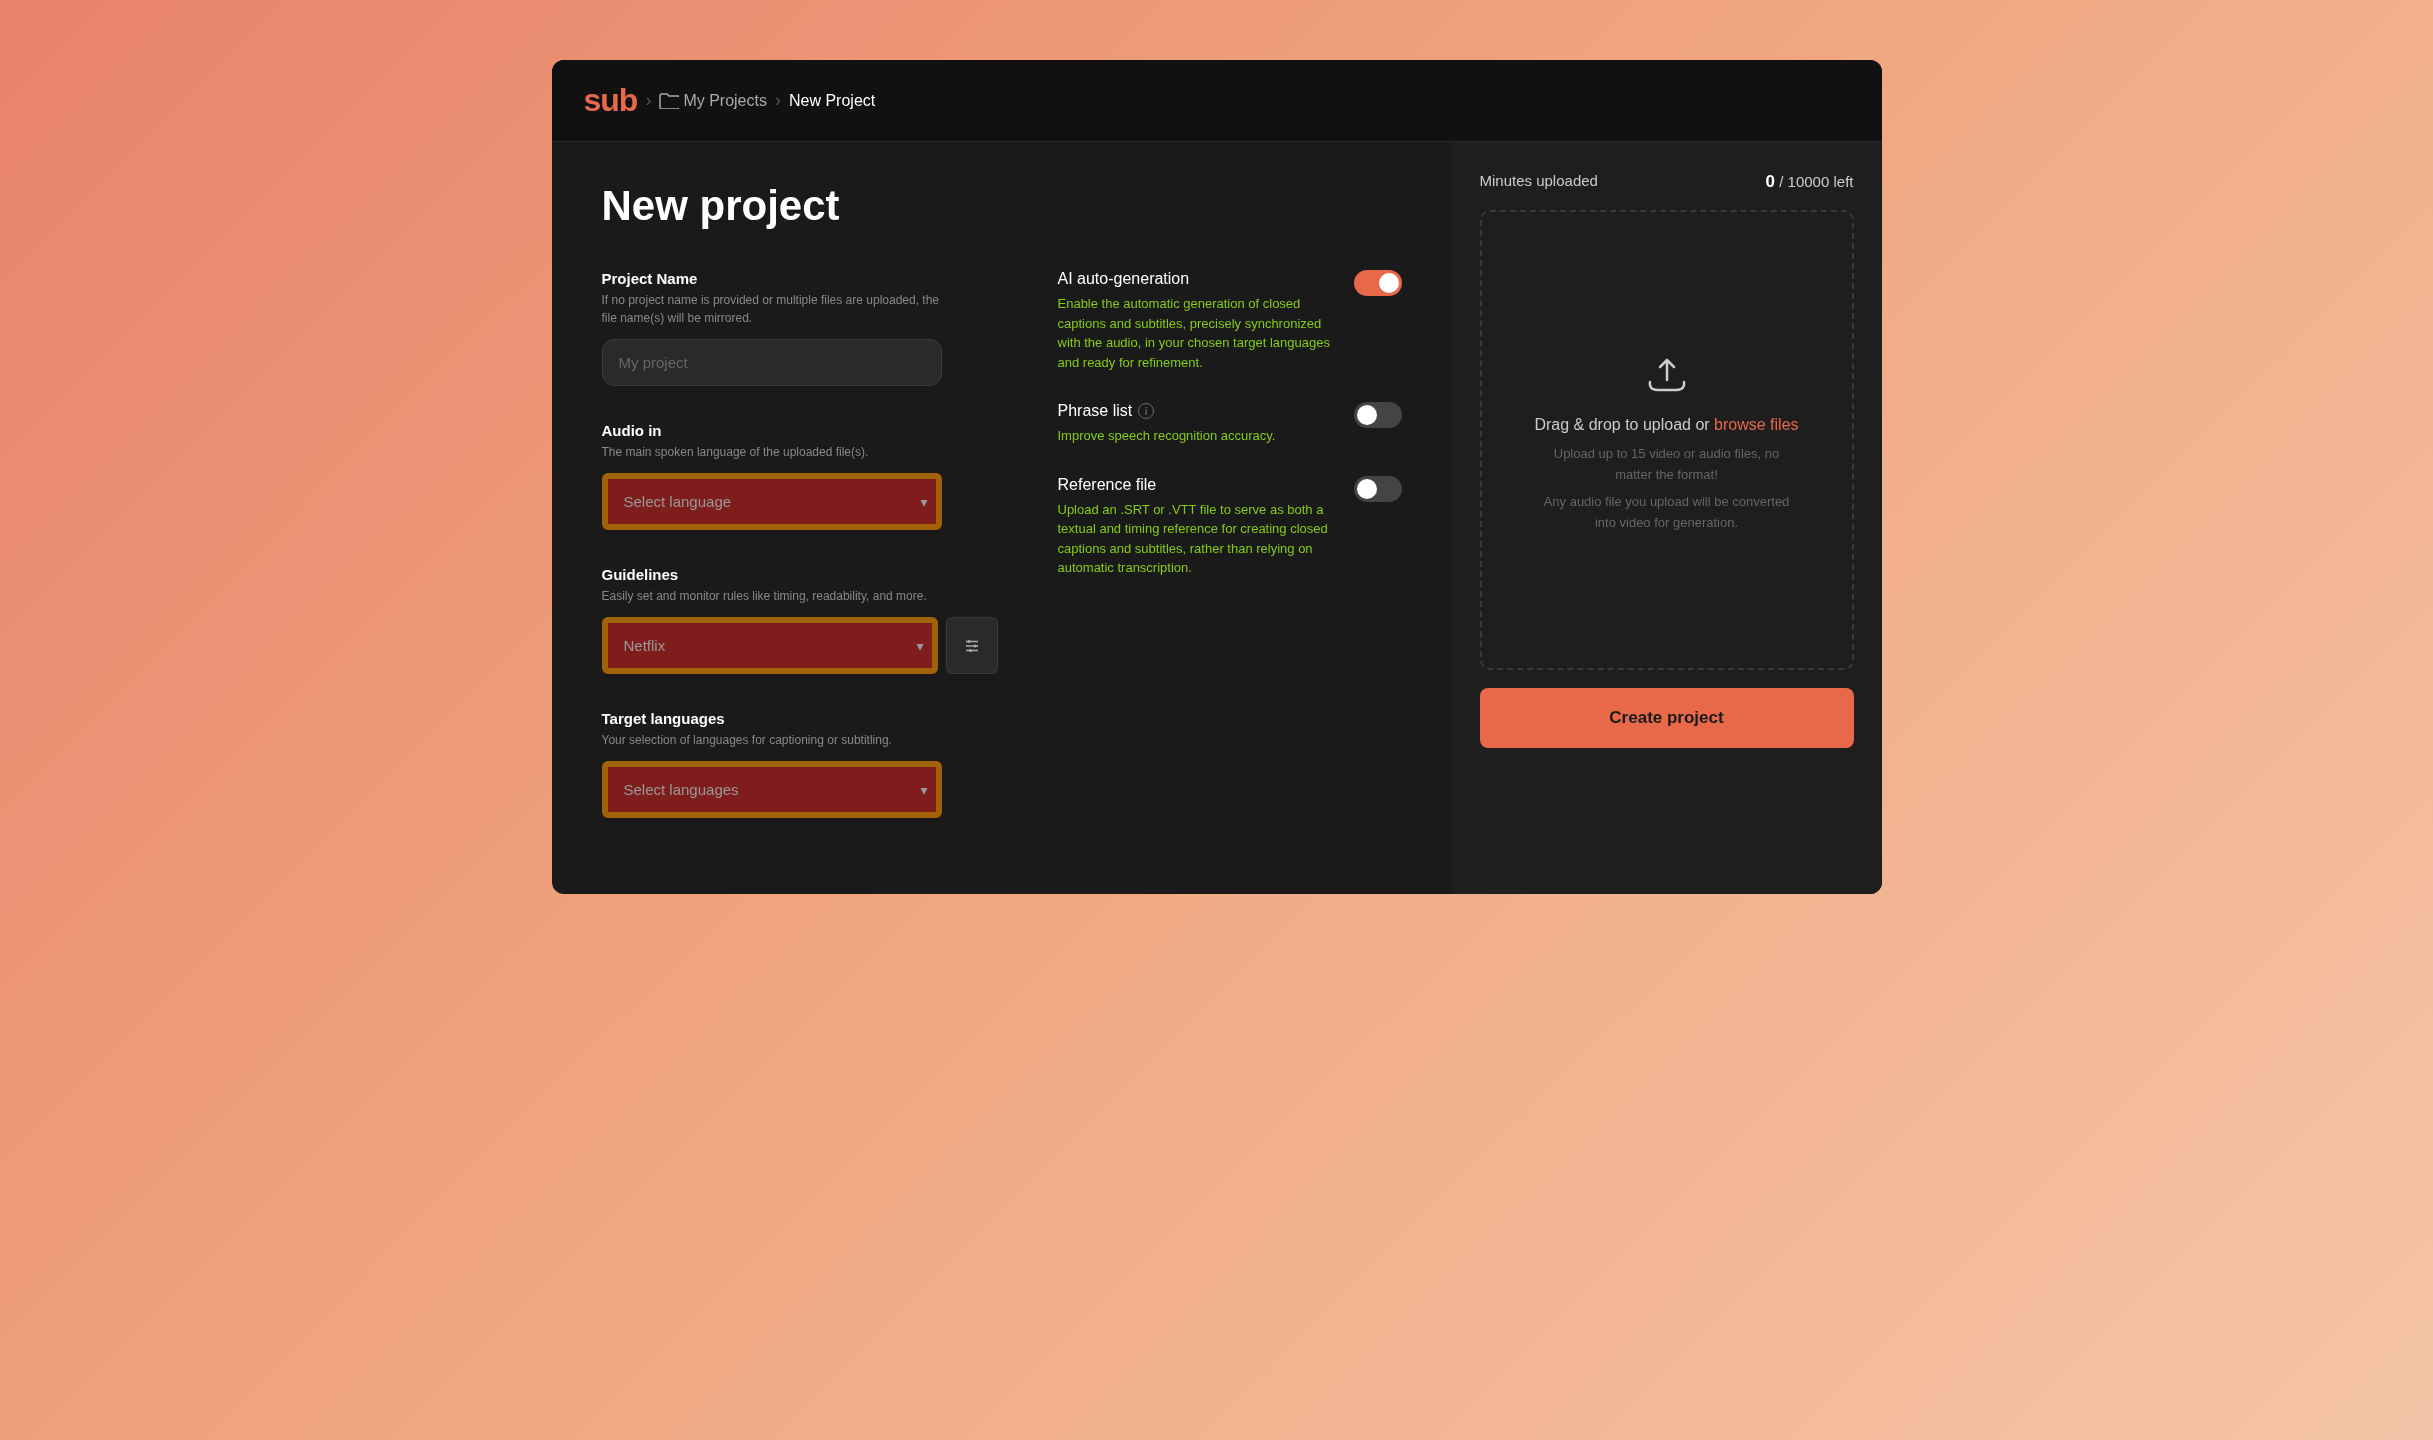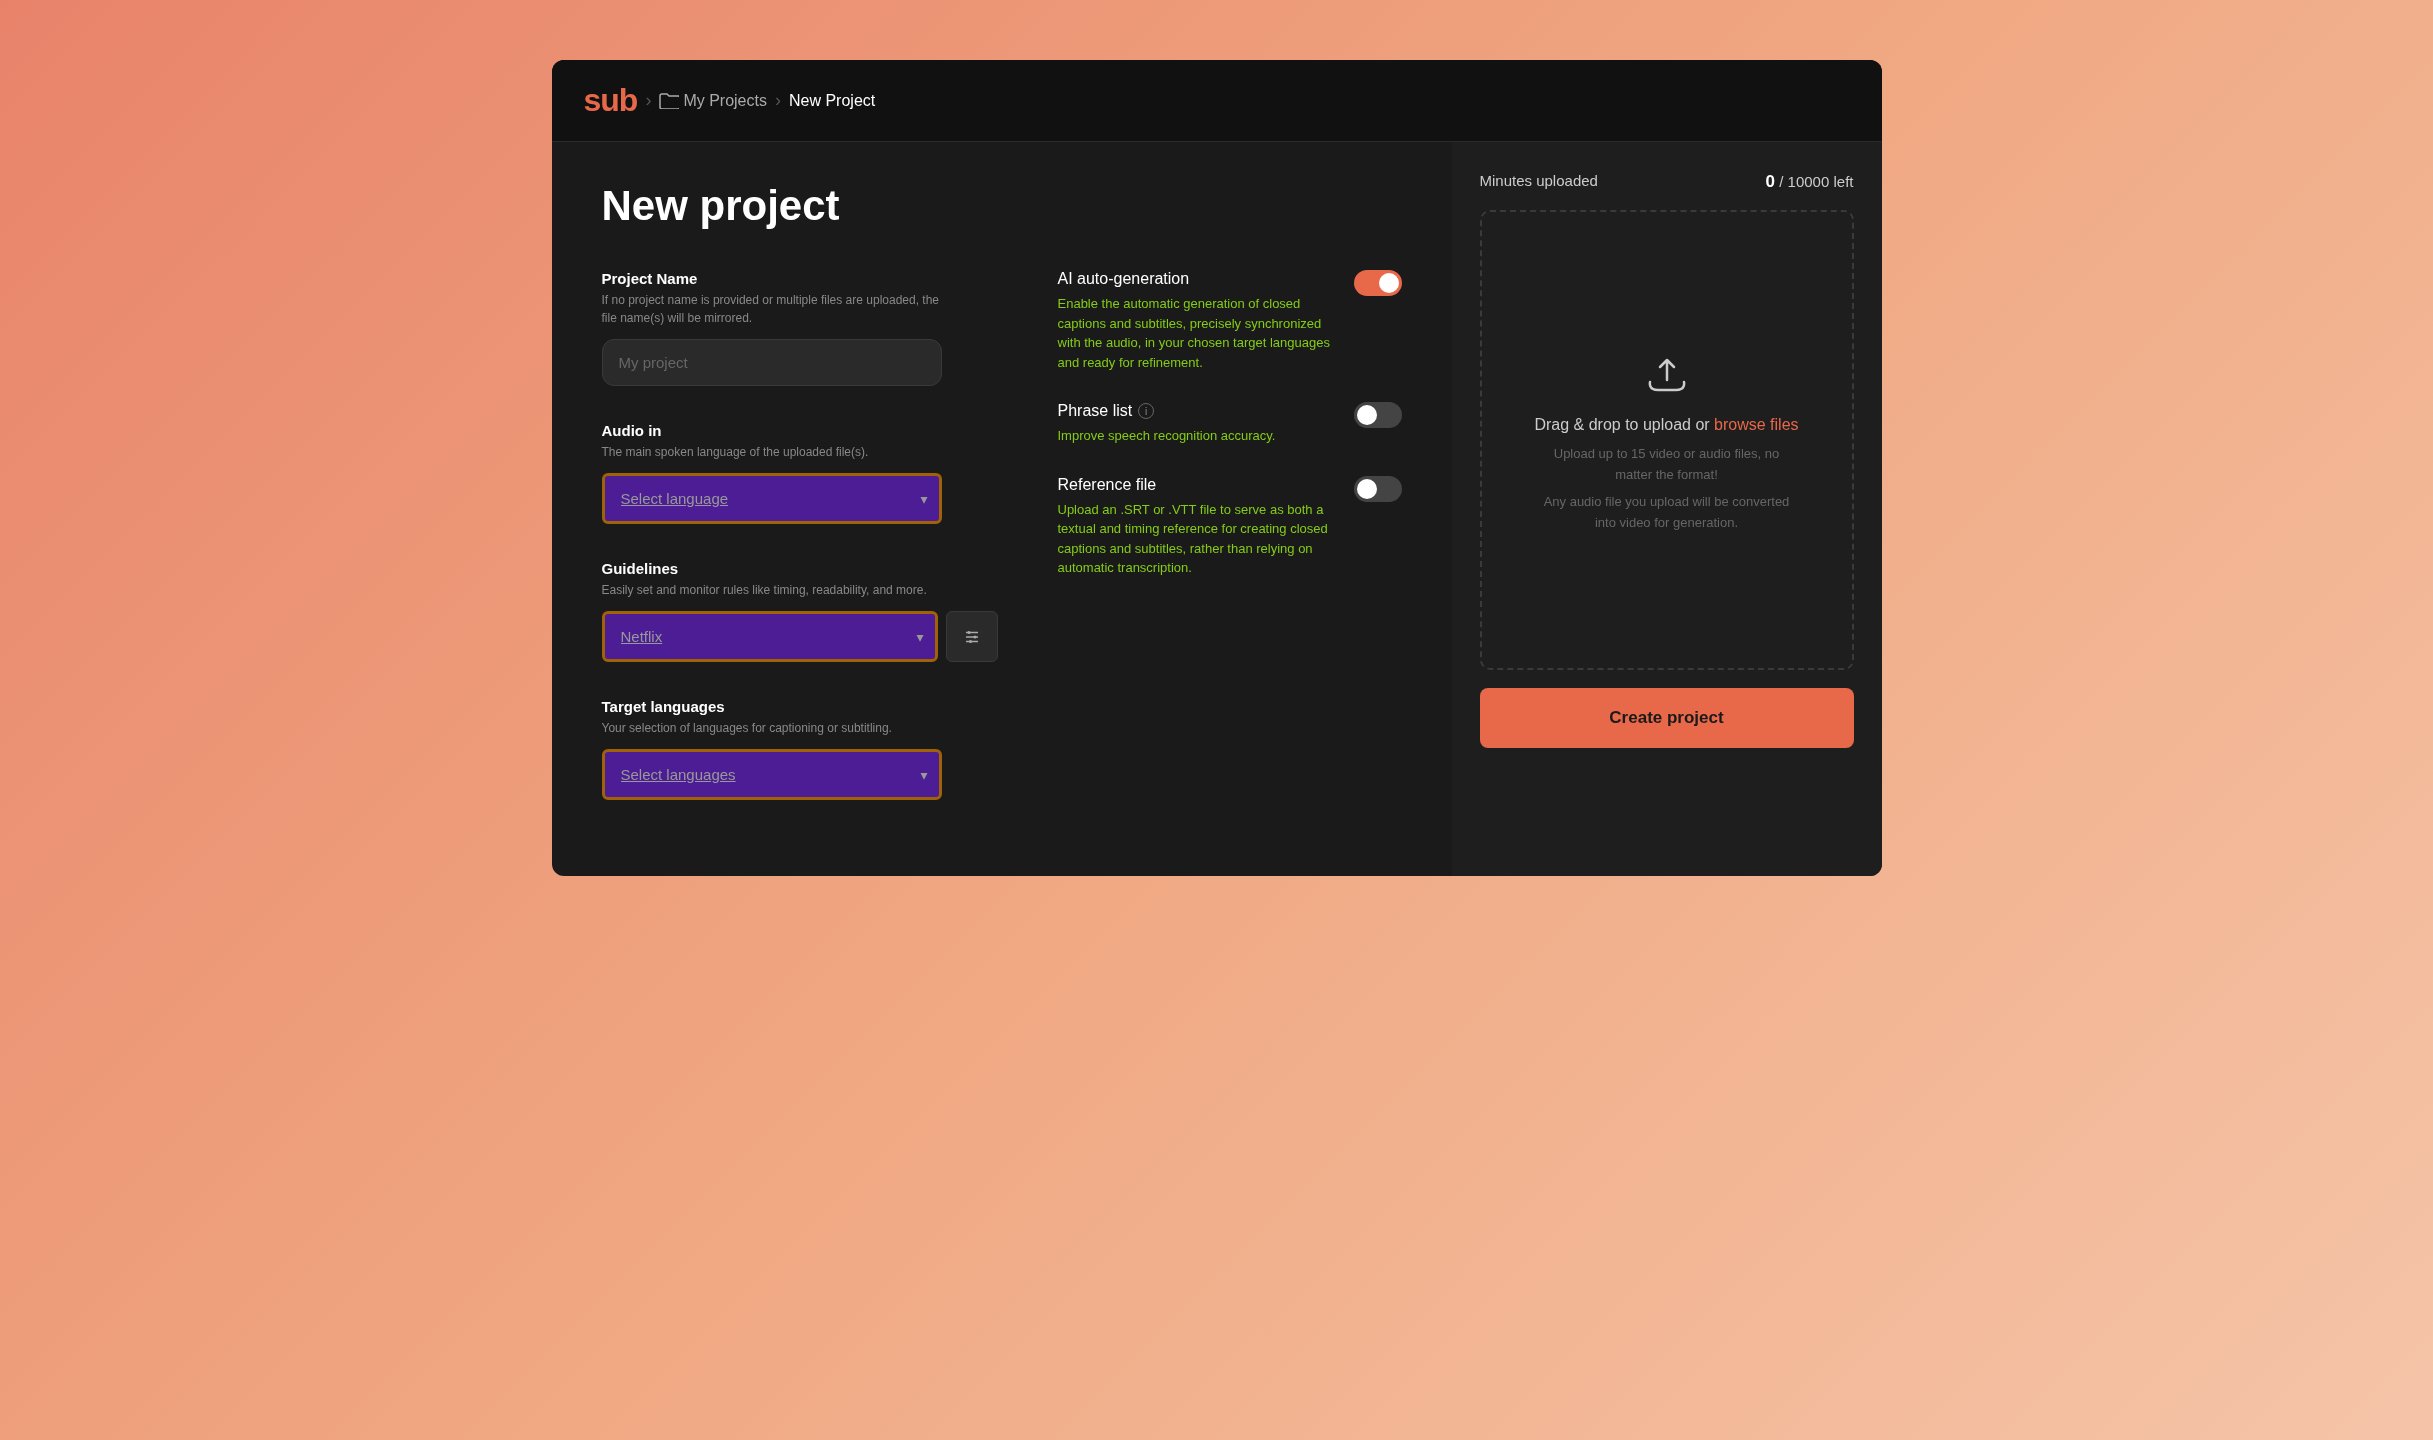--- a/index.html
+++ b/index.html
@@ -114,30 +114,29 @@
       color: #666;
     }
 
     .select-wrapper {
       position: relative;
       width: 340px;
     }
 
     .select-dropdown {
       width: 100%;
-      background: #4c1d95;
-      border: 3px solid #a16207;
+      background: #7f1d1d;
+      border: 6px solid #a16207;
       border-radius: 6px;
       padding: 14px 16px;
       color: #999;
       font-size: 15px;
       appearance: none;
       cursor: pointer;
       outline: none;
-      text-decoration: underline;
     }
 
     .select-arrow {
       position: absolute;
       right: 14px;
       top: 50%;
       transform: translateY(-50%);
       color: #999;
       pointer-events: none;
       font-size: 14px;

